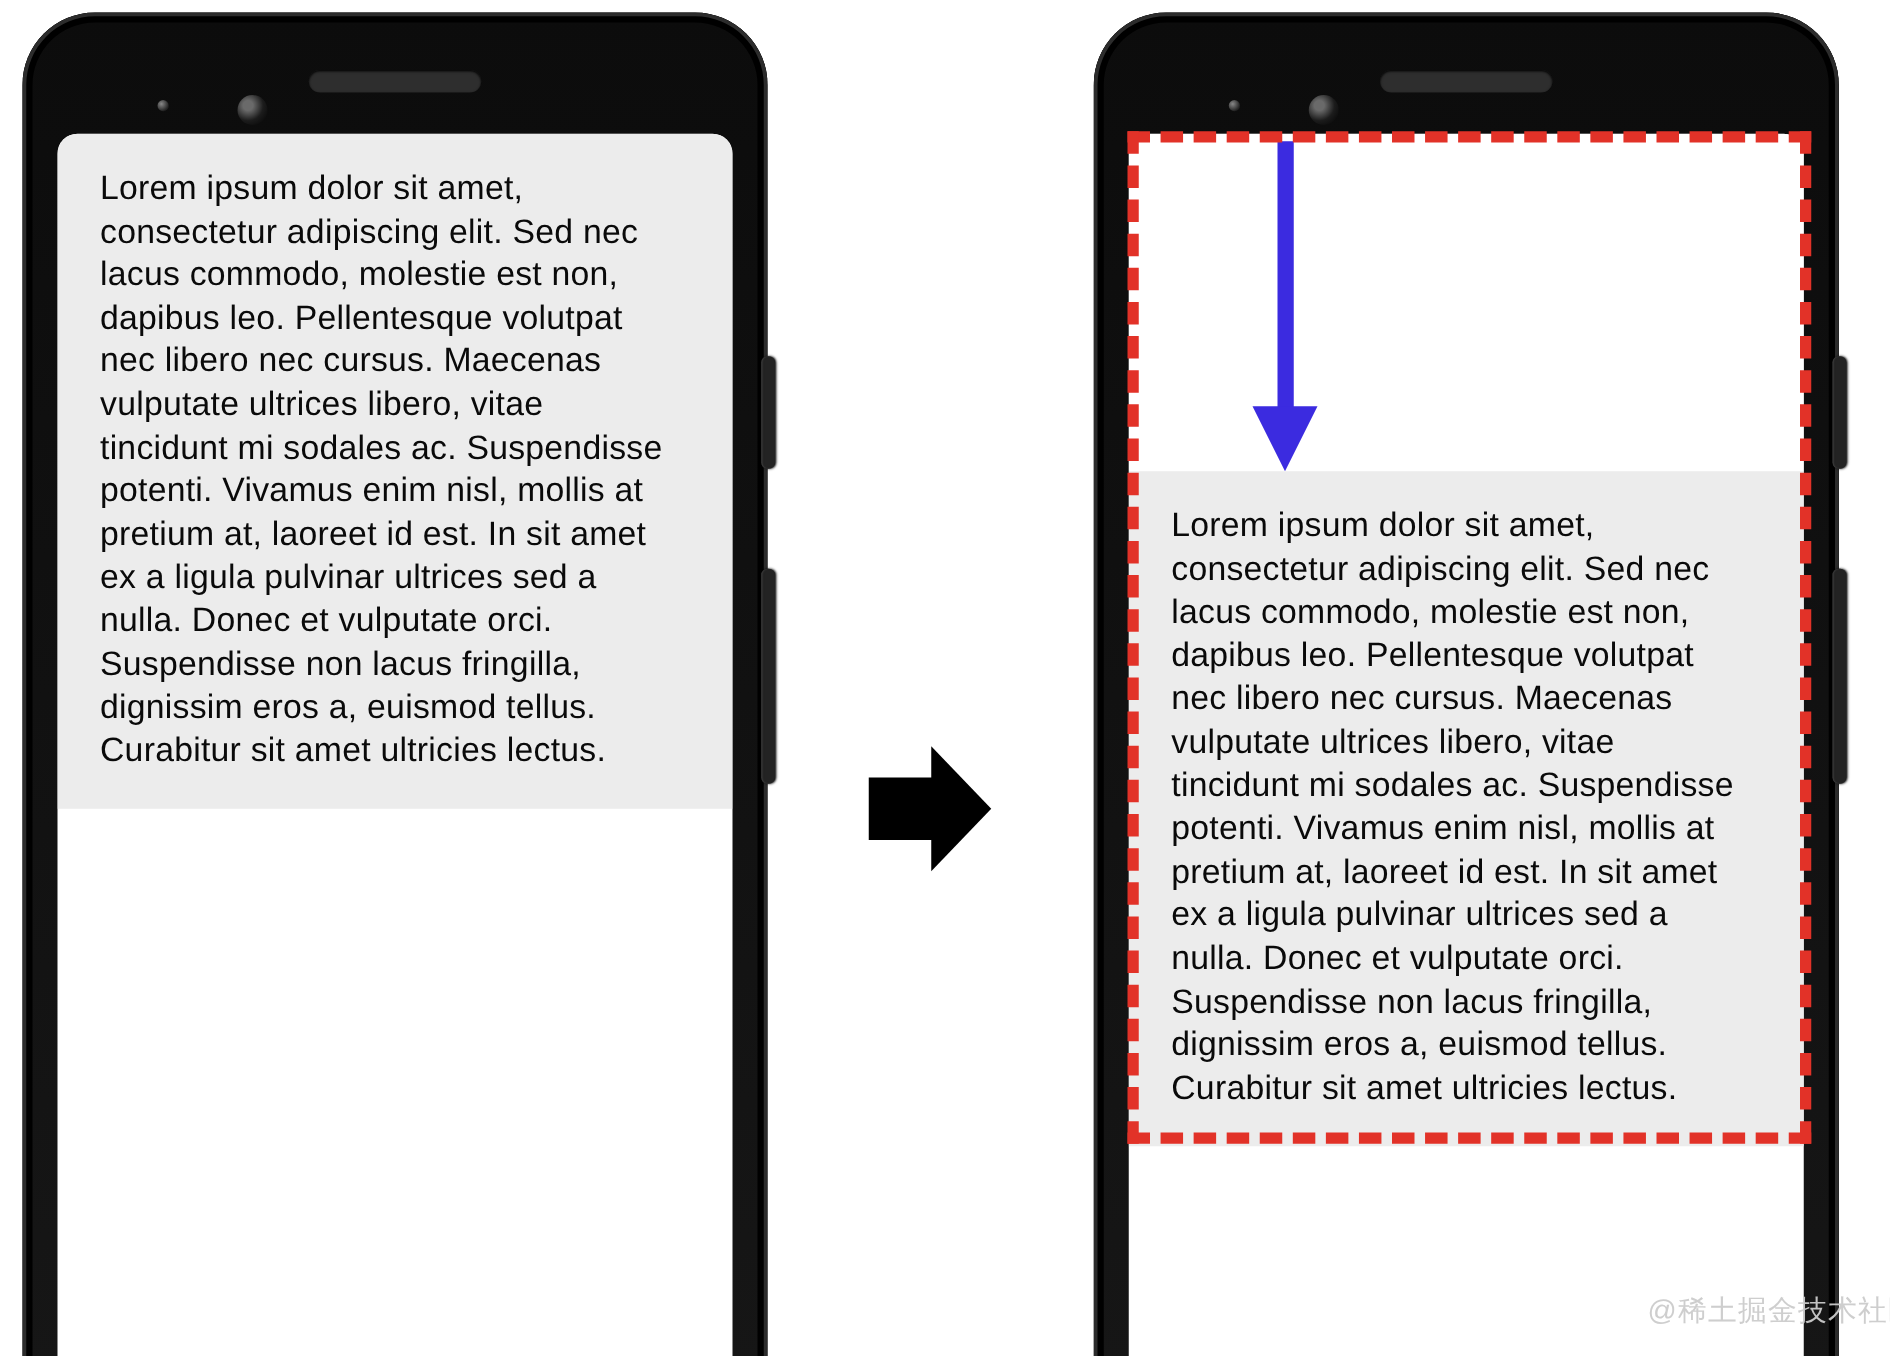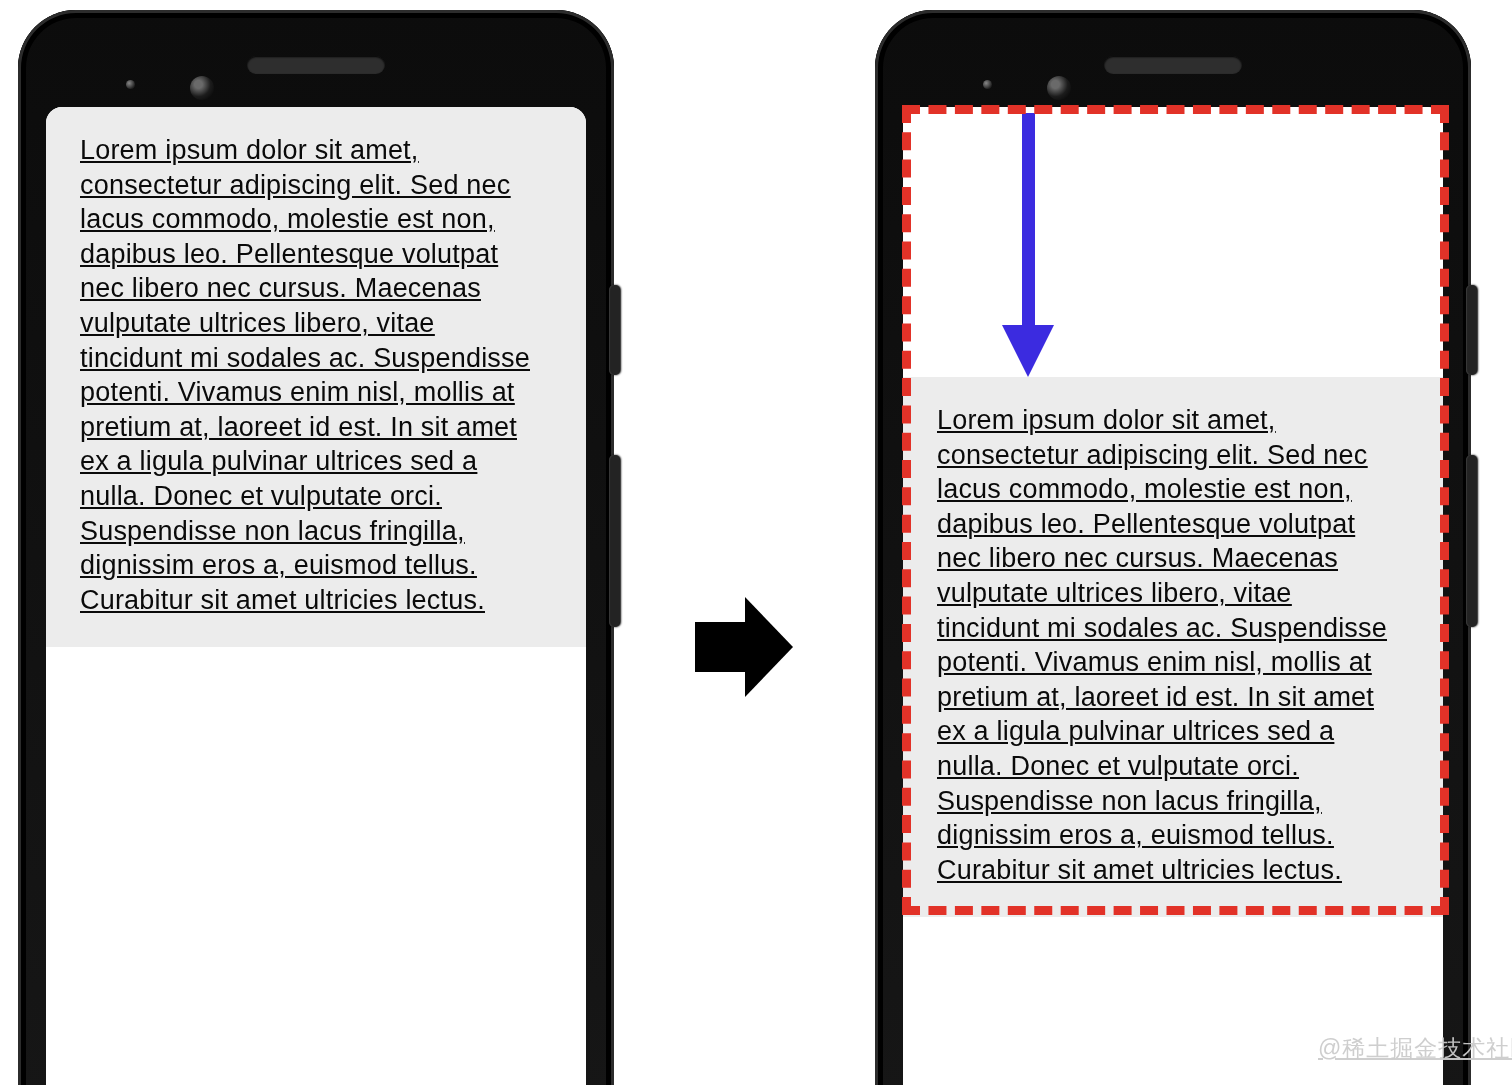--- a/index.html
+++ b/index.html
@@ -1,15 +1,15 @@
 <!DOCTYPE html>
 <html style="--highlight_red: #e23228; --arrow_blue: #3b2be0; --block_bg: #ececec;"><head>
 <meta charset="utf-8">
 <style>
-  * { margin:0; padding:0; box-sizing:border-box;text-decoration:underline; }
+  * { margin:0; padding:0; box-sizing:border-box; }
   html,body { width:1512px; height:1085px; background:#ffffff; overflow:hidden; }
   .canvas {
     position:relative; width:1512px; height:1085px; background:#ffffff;
     font-family:"Liberation Sans", sans-serif; overflow:hidden;
   }
 
   
   .phone {
     position:absolute; top:10px; width:596px; height:1090px;
     background:linear-gradient(180deg,#0c0c0c,#161616);

